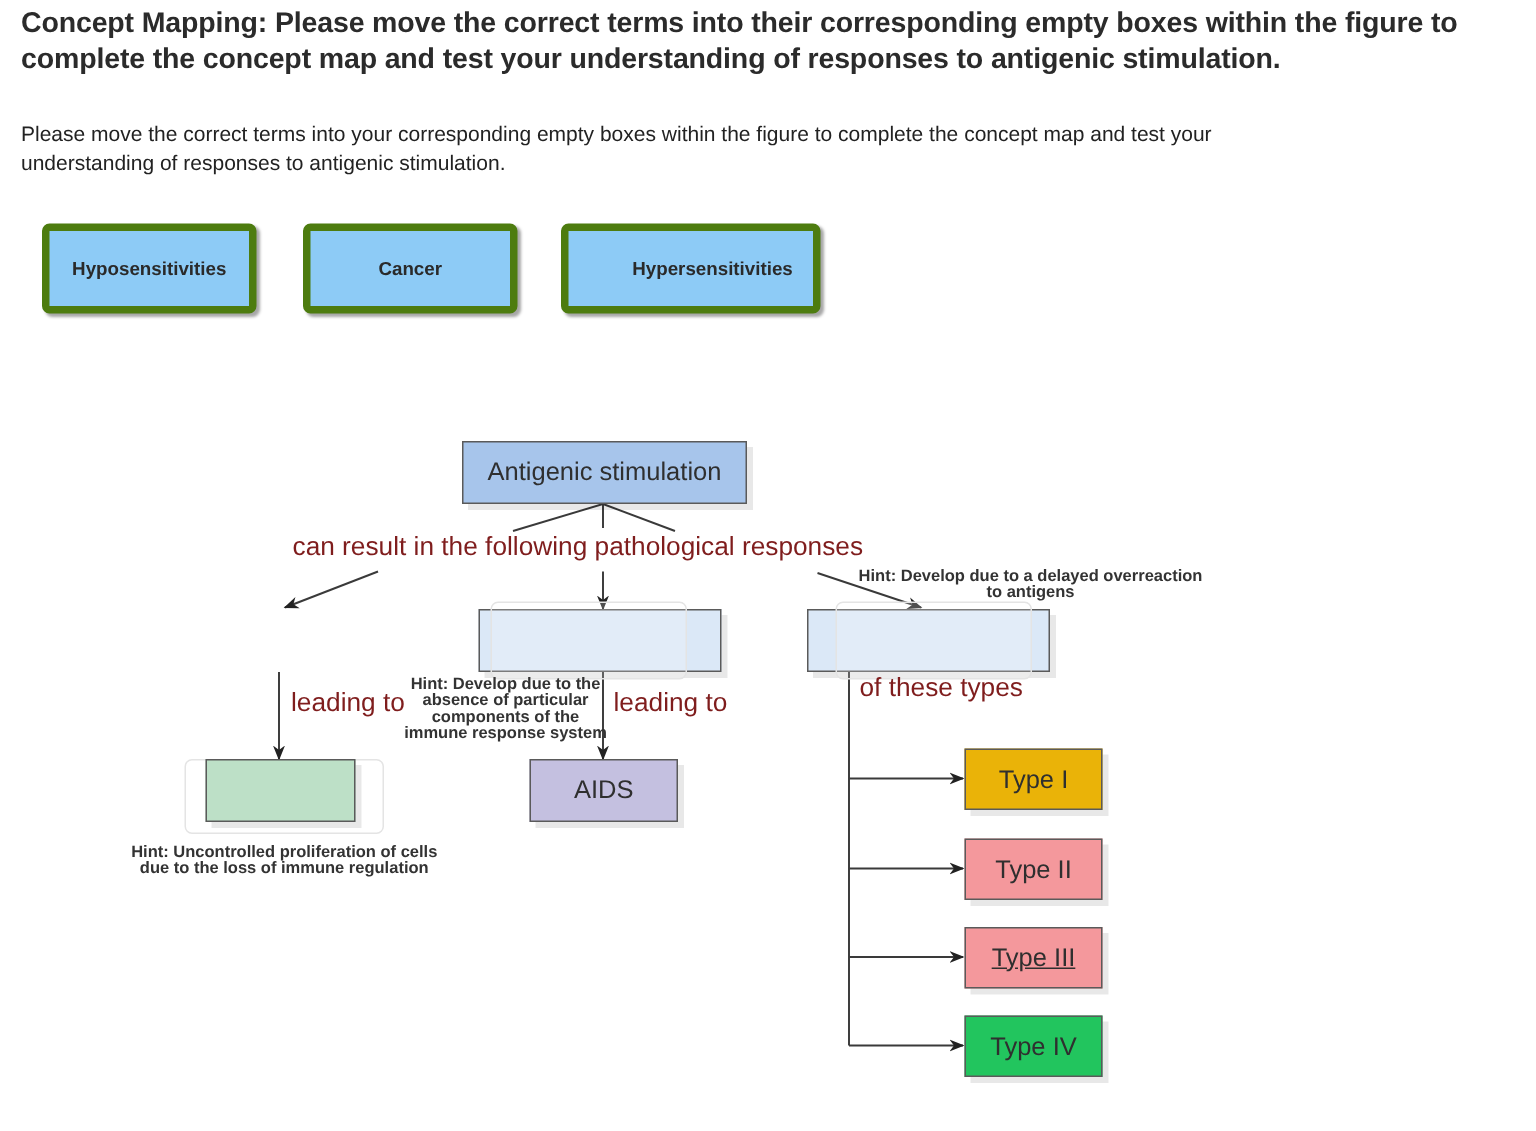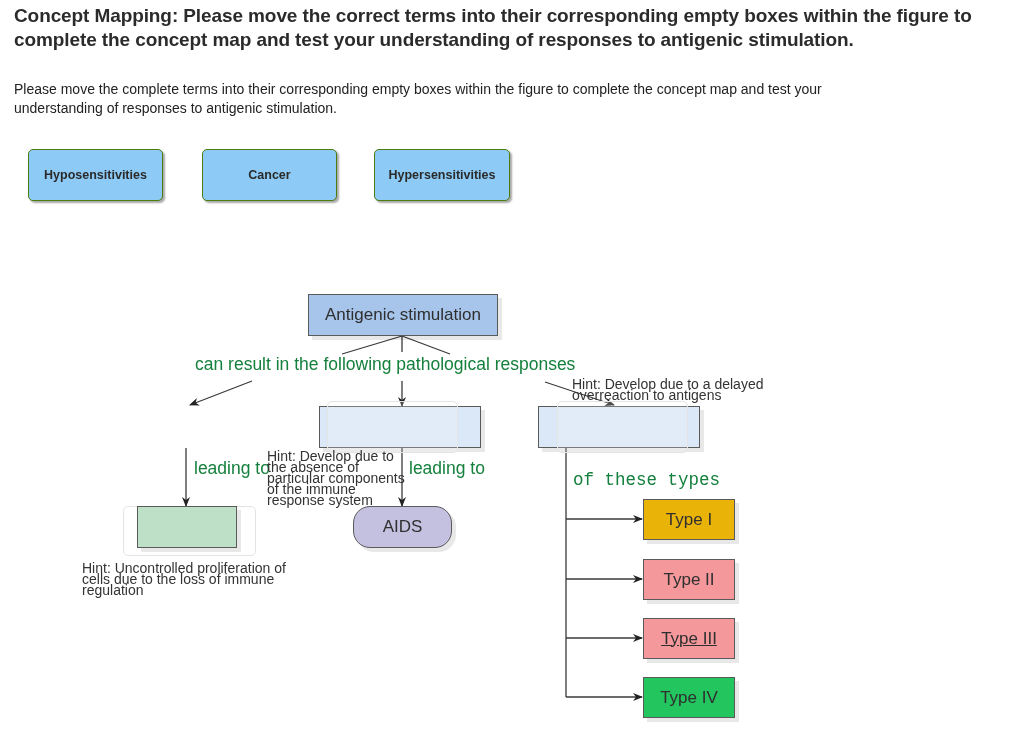--- a/index.html
+++ b/index.html
@@ -1,40 +1,40 @@
 <!DOCTYPE html>
 <html><head>
 <meta charset="utf-8">
 <style>
   html, body { margin: 0; padding: 0; background: #ffffff; }
   body { width: 1024px; height: 754px; position: relative; overflow: hidden;
          font-family: "Liberation Sans", sans-serif; color: #2b2b2b; }
   .title { position: absolute; left: 14px; top: 4px; width: 1040px; font-size: 19px; font-weight: 600;
            line-height: 24px; letter-spacing: -0.1px; white-space: normal; }
   .instructions { position: absolute; left: 14px; top: 80px; width: 830px; font-size: 14px; line-height: 19px; color: #222; }
-  .term { position: absolute; top: 149px; height: 50px; border: 1px solid #4d7c0f; border-radius: 5px;
+  .term { position: absolute; top: 149px; height: 50px; border: 5px solid #4d7c0f; border-radius: 5px;
           background: #8dcbf6; box-shadow: 2px 2px 2px rgba(0,0,0,0.35); font-size: 12.5px; font-weight: 700;
           display: flex; align-items: center; justify-content: center; color: #2a2a2a; cursor: grab; }
   .figure { position: absolute; left: 0; top: 0; width: 1021px; height: 754px; }
   .node { position: absolute; border: 1px solid #5a5a5a; box-shadow: 4px 4px 0 rgba(0,0,0,0.09);
           display: flex; align-items: center; justify-content: center; font-size: 17px; color: #2f2f2f; }
   .dropzone-outline { position: absolute; border: 1px solid #e4e4e4; border-radius: 5px; background: rgba(255,255,255,0.2); }
-  .label { position: absolute; font-size: 17.5px; color: #15803d; white-space: nowrap; }
-  .hint { position: absolute; font-size: 14px; font-weight: 400; color: #333; text-align: left; line-height: 11px; }
+  .label { position: absolute; font-size: 17.5px; color: #7f1d1d; white-space: nowrap; }
+  .hint { position: absolute; font-size: 11px; font-weight: 700; color: #333; text-align: center; line-height: 11px; }
   svg.connectors { position: absolute; left: 0; top: 0; }
 </style>
 </head>
 <body>
 
 <div class="title">Concept Mapping: Please move the correct terms into their corresponding empty boxes within the figure to complete the concept map and test your understanding of responses to antigenic stimulation.</div>
-<div class="instructions">Please move the complete terms into their corresponding empty boxes within the figure to complete the concept map and test your understanding of responses to antigenic stimulation.</div>
+<div class="instructions">Please move the correct terms into your corresponding empty boxes within the figure to complete the concept map and test your understanding of responses to antigenic stimulation.</div>
 
 <div class="term" style="left:28px; width:133px;">Hyposensitivities</div>
 <div class="term" style="left:202px; width:133px;">Cancer</div>
-<div class="term" style="left:374px; width:134px;">Hypersensitivities</div>
+<div class="term" style="left:374px; width:134px;padding-left:29px;">Hypersensitivities</div>
 
 <div class="figure">
   <svg class="connectors" width="1024" height="754">
     <defs>
       <marker id="arr" markerWidth="10" markerHeight="10" refX="9" refY="5" orient="auto" markerUnits="userSpaceOnUse">
         <path d="M0,1 L10,5 L0,9 L3,5 Z" fill="#222"></path>
       </marker>
     </defs>
     <g stroke="#3a3a3a" stroke-width="1.3" fill="none">
 
@@ -65,25 +65,25 @@
 
   <div class="label" style="left:194px; top:458px;">leading to</div>
 
   <div class="node" style="left:319px; top:406px; width:160px; height:40px; background:#dbe8f7;"></div>
   <div class="dropzone-outline" style="left:327px; top:401px; width:129px; height:50px;"></div>
   <div class="label" style="left:409px; top:458px;">leading to</div>
   <div class="hint" style="left:267px; top:451px; width:140px;">Hint: Develop due to the absence of particular components of the immune response system</div>
 
   <div class="node" style="left:538px; top:406px; width:160px; height:40px; background:#dbe8f7;"></div>
   <div class="dropzone-outline" style="left:557px; top:401px; width:129px; height:50px;"></div>
-  <div class="label" style="left:573px; top:470px;font-family:Liberation Mono, monospace;">of these types</div>
+  <div class="label" style="left:573px; top:448px;">of these types</div>
 
   <div class="dropzone-outline" style="left:123px; top:506px; width:131px; height:48px;"></div>
   <div class="node" style="left:137px; top:506px; width:98px; height:40px; background:#bde0c7;"></div>
   <div class="hint" style="left:82px; top:563px; width:215px;">Hint: Uncontrolled proliferation of cells due to the loss of immune regulation</div>
 
-  <div class="node" style="left:353px; top:506px; width:97px; height:40px; background:#c4c0e0;border-radius:17px;">AIDS</div>
+  <div class="node" style="left:353px; top:506px; width:97px; height:40px; background:#c4c0e0;">AIDS</div>
 
   <div class="node" style="left:643px; top:499px; width:90px; height:39px; background:#eab308;">Type I</div>
   <div class="node" style="left:643px; top:559px; width:90px; height:39px; background:#f4989c;">Type II</div>
   <div class="node" style="left:643px; top:618px; width:90px; height:39px; background:#f4989c;text-decoration:underline;">Type III</div>
   <div class="node" style="left:643px; top:677px; width:90px; height:39px; background:#22c55e;">Type IV</div>
 </div>
 
 </body></html>

